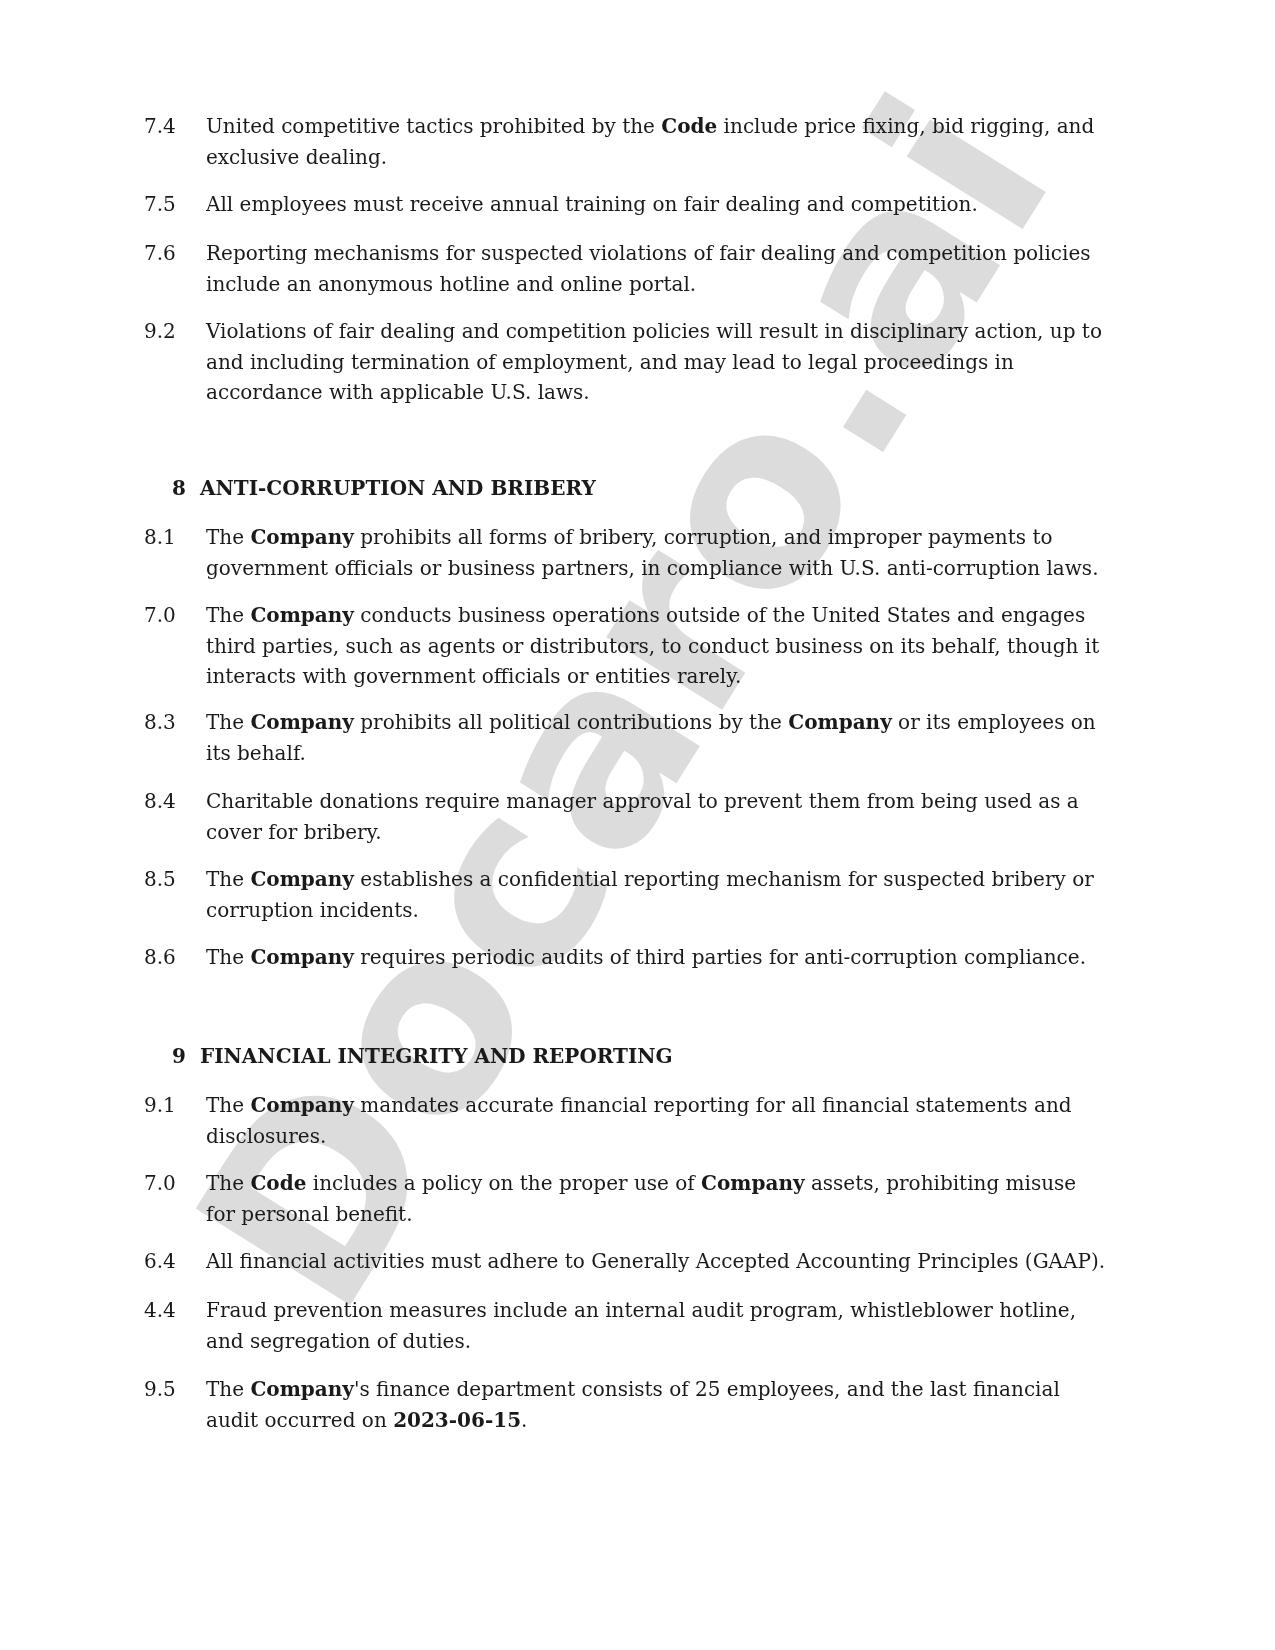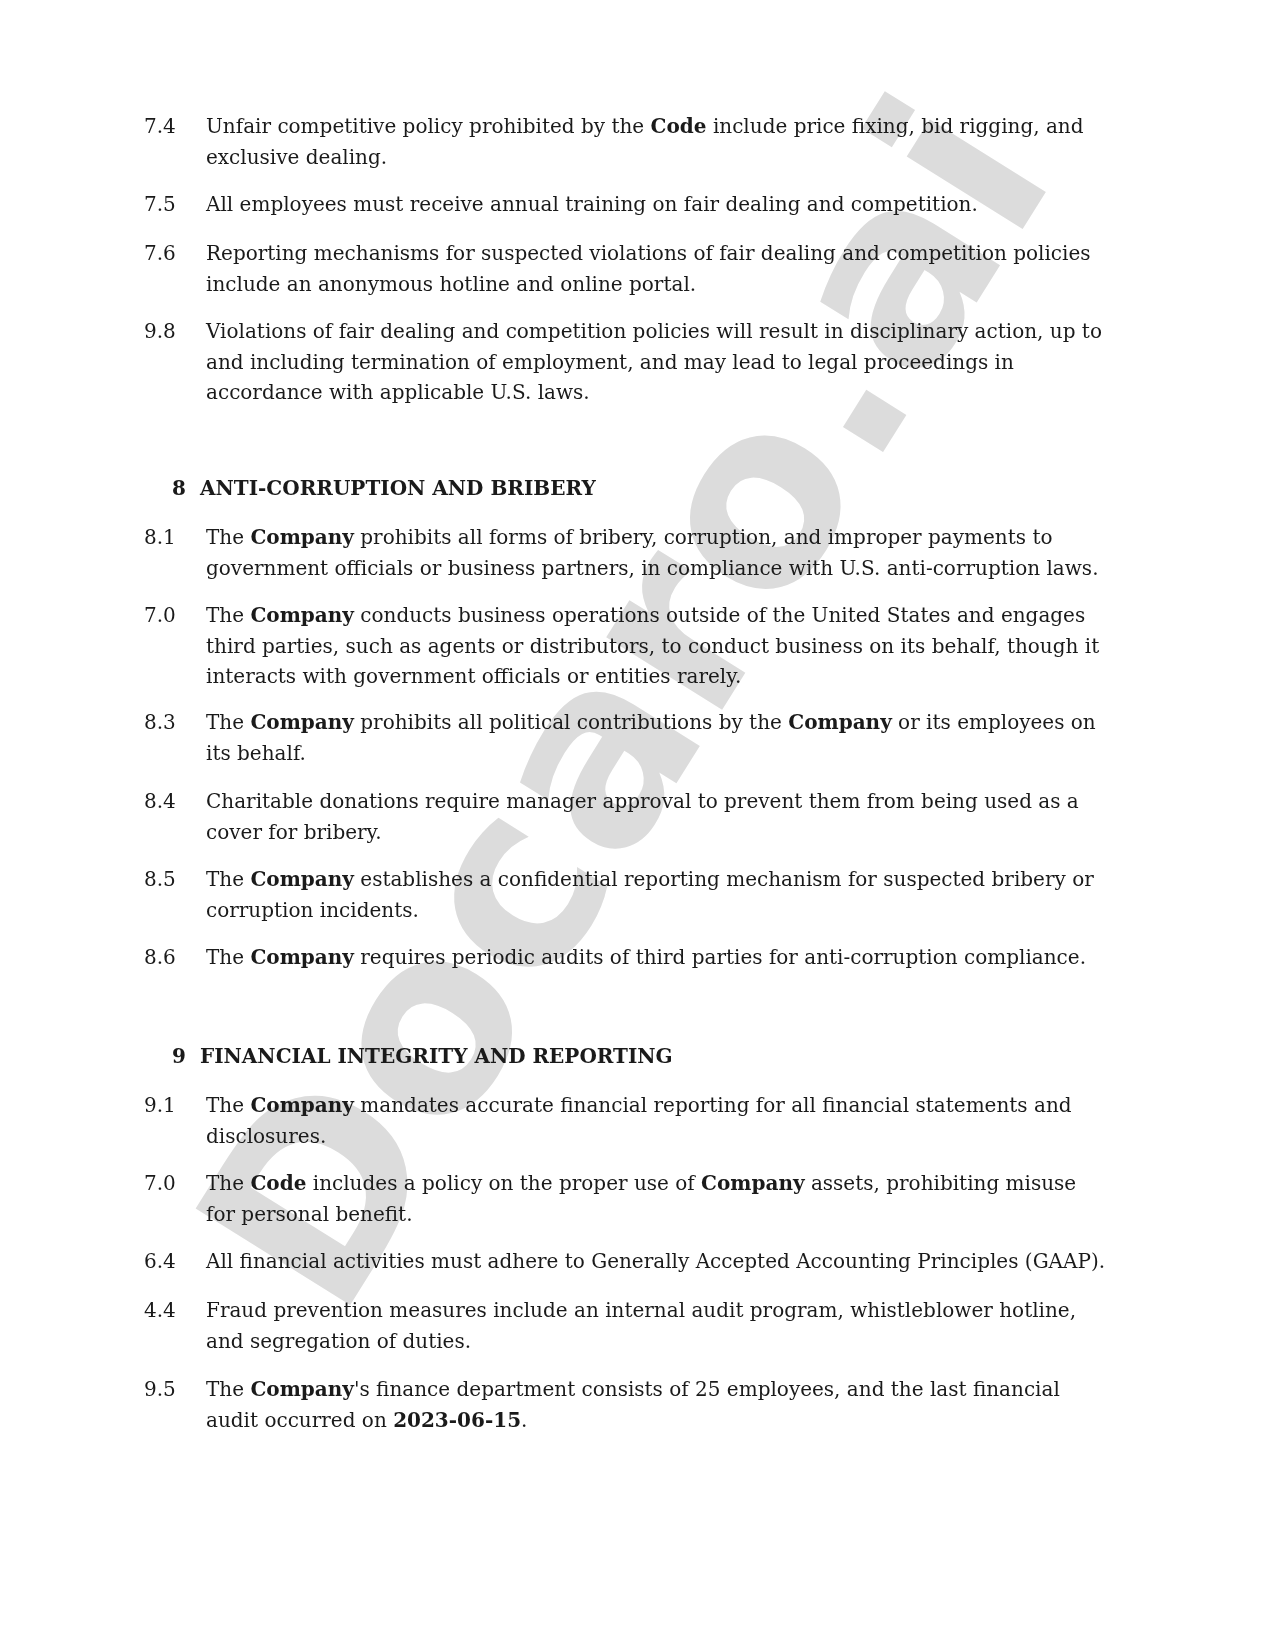--- a/index.html
+++ b/index.html
@@ -88,35 +88,35 @@
 <body>
 
 <div class="page">
 
   <div class="watermark">Docaro.ai</div>
 
   <div class="content">
 
     <div class="item" style="top:111px;">
       <span class="num">7.4</span>
-      <span class="text"><span>Unfair competitive policy prohibited by the </span><b>Code</b><span> include price fixing, bid rigging, and exclusive dealing.</span></span>
+      <span class="text"><span>United competitive tactics prohibited by the </span><b>Code</b><span> include price fixing, bid rigging, and exclusive dealing.</span></span>
     </div>
 
     <div class="item" style="top:189px;">
       <span class="num">7.5</span>
       <span class="text">All employees must receive annual training on fair dealing and competition.</span>
     </div>
 
     <div class="item" style="top:238px;">
       <span class="num">7.6</span>
       <span class="text">Reporting mechanisms for suspected violations of fair dealing and competition policies include an anonymous hotline and online portal.</span>
     </div>
 
     <div class="item" style="top:316px;">
-      <span class="num">9.8</span>
+      <span class="num">9.2</span>
       <span class="text">Violations of fair dealing and competition policies will result in disciplinary action, up to and including termination of employment, and may lead to legal proceedings in accordance with applicable U.S. laws.</span>
     </div>
 
     <div class="heading" style="top:473px;">
       <span class="num">8</span>
       <span class="text">ANTI-CORRUPTION AND BRIBERY</span>
     </div>
 
     <div class="item" style="top:522px;">
       <span class="num">8.1</span>

